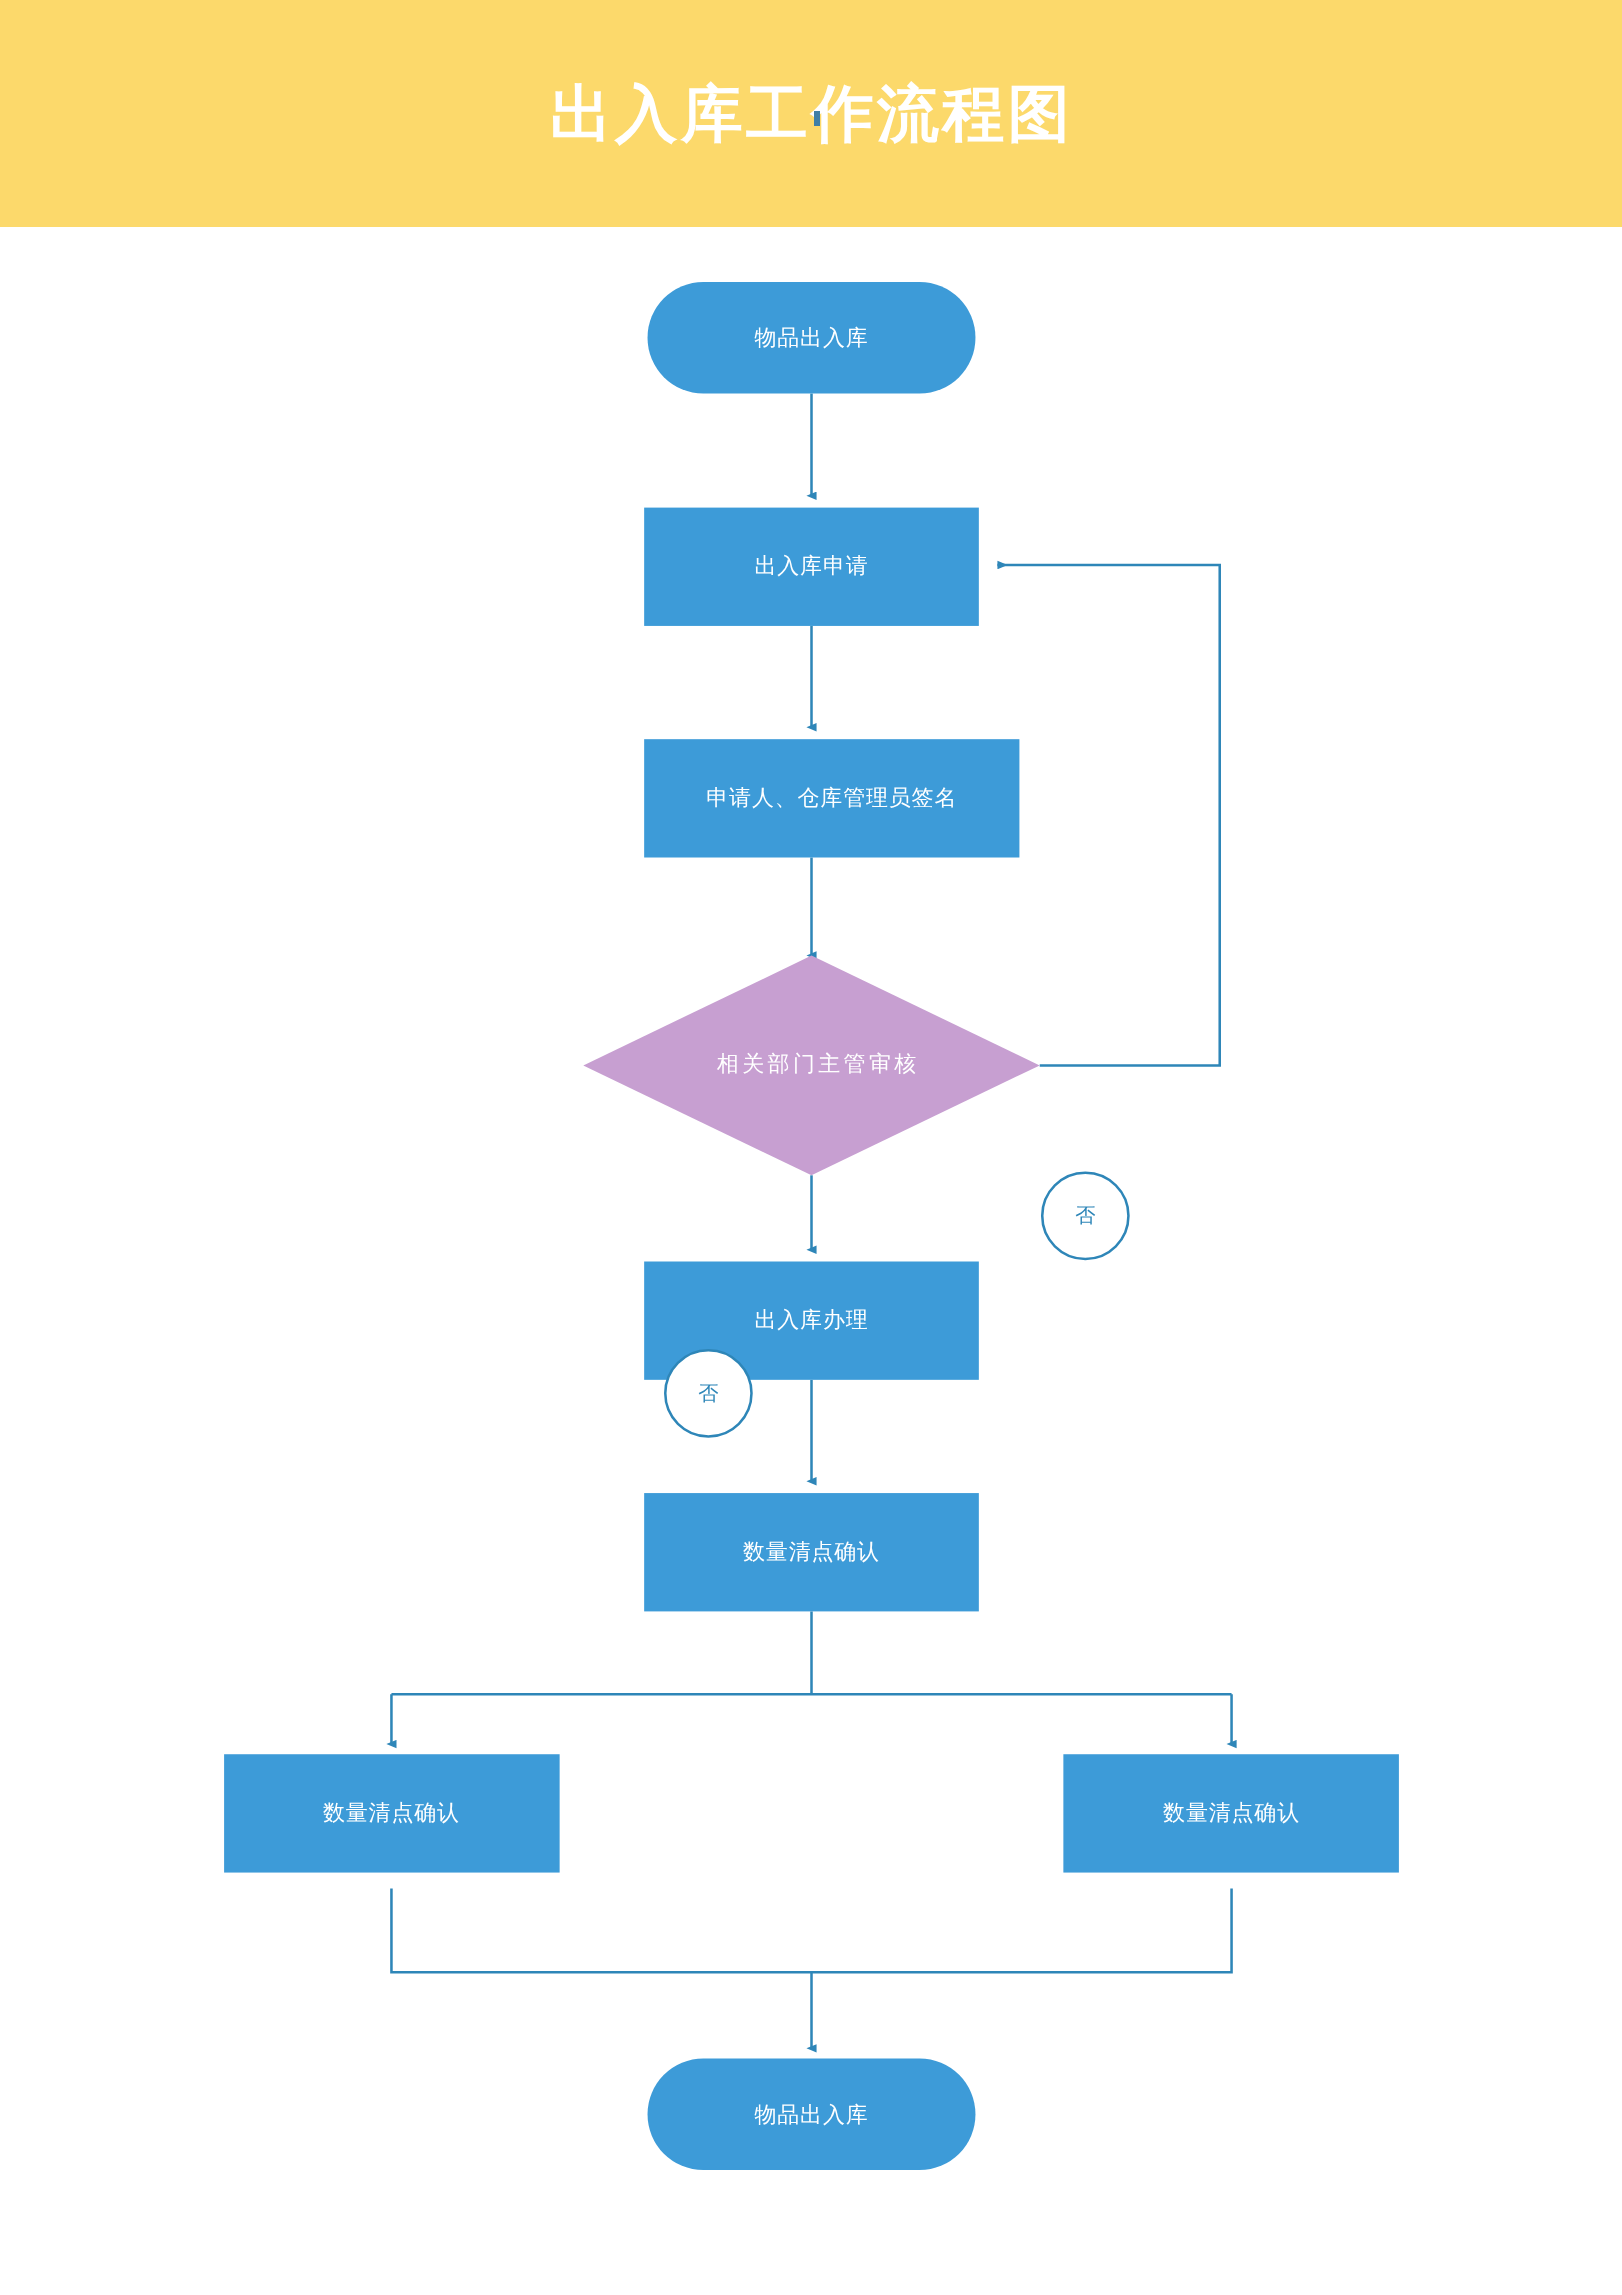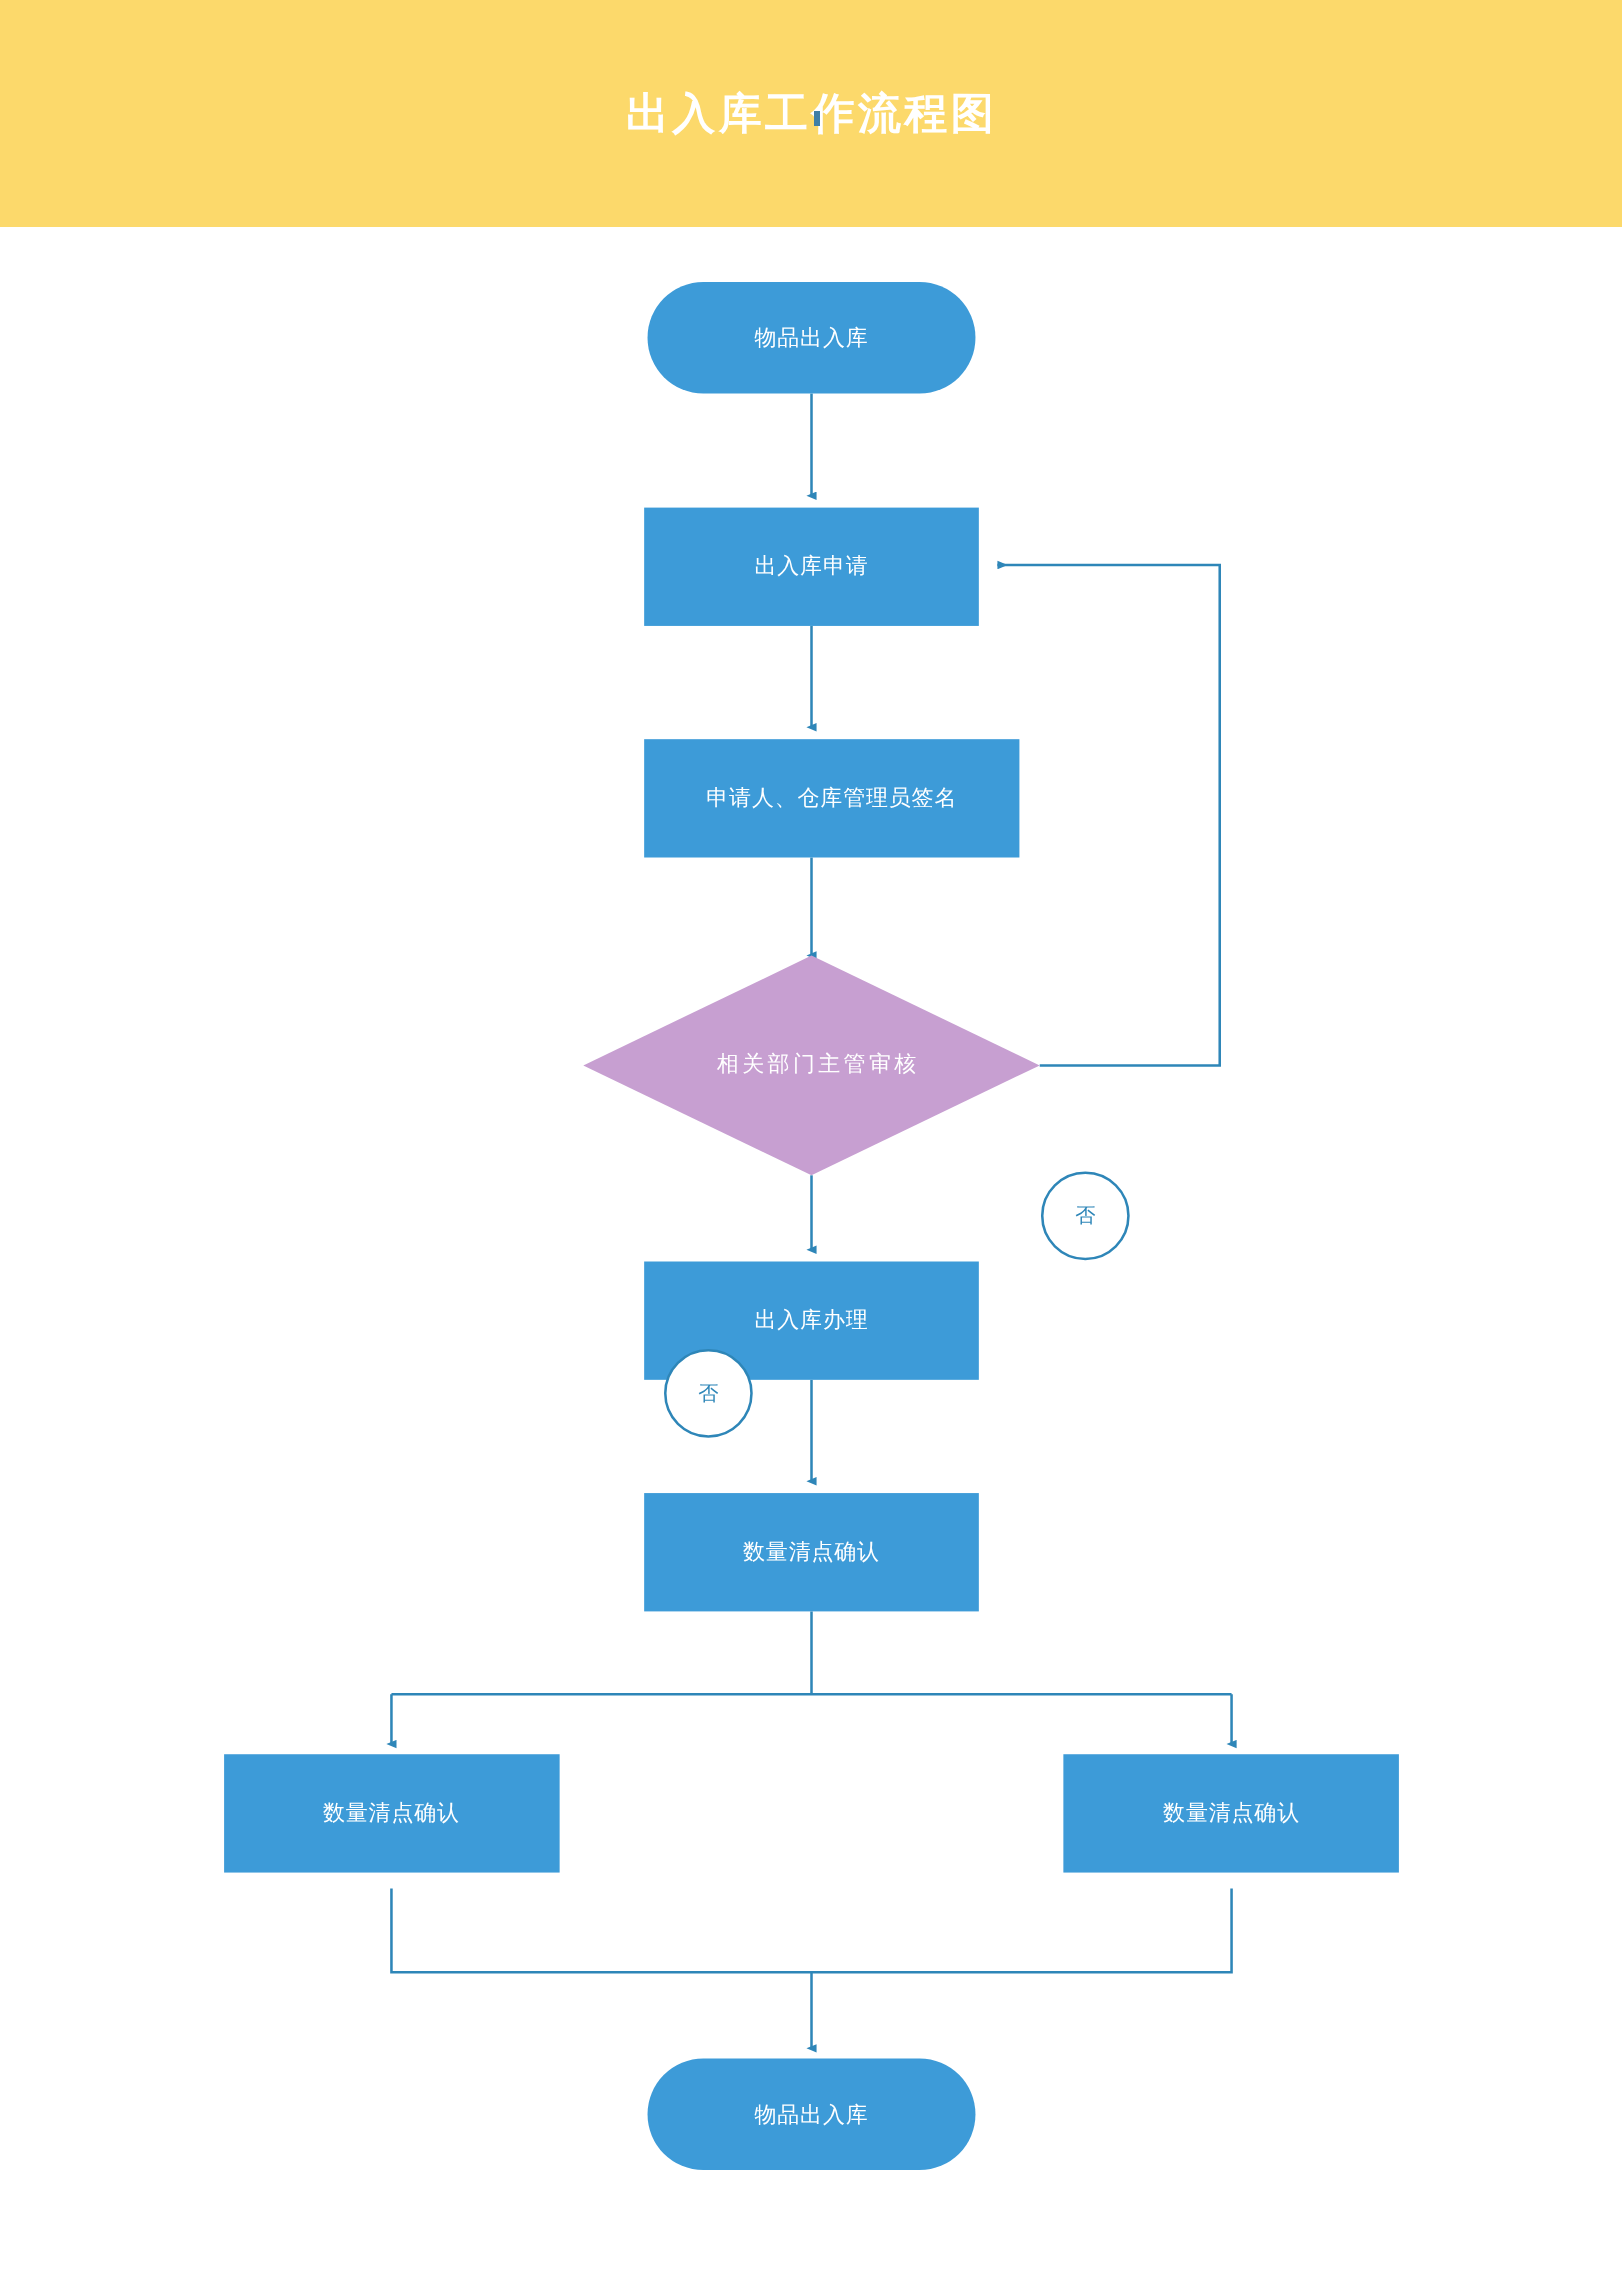--- a/index.html
+++ b/index.html
@@ -31,21 +31,21 @@
   #banner-title {
     position: absolute;
     left: 0;
     top: 0;
     width: 1623px;
     height: 227px;
     display: flex;
     align-items: center;
     justify-content: center;
     color: #ffffff;
-    font-size: 43px;
+    font-size: 62px;
     font-weight: bold;
     letter-spacing: 3.4px;
     line-height: 1;
     font-family: "Liberation Sans", "DejaVu Sans", sans-serif;
     user-select: none;
   }
   #title-dot {
     position: absolute;
     left: 814px;
     top: 111px;

